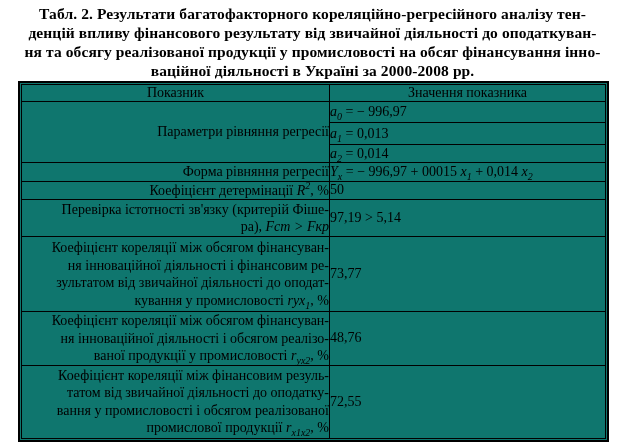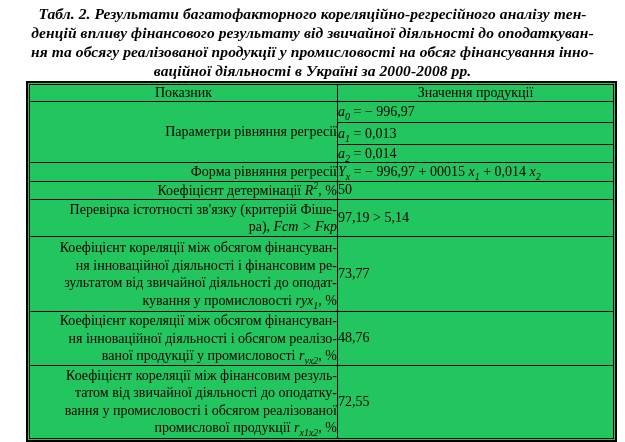--- a/index.html
+++ b/index.html
@@ -13,33 +13,32 @@
     font-family: "Liberation Serif", "DejaVu Serif", serif;
     color: #000;
   }
   .caption {
     position: absolute;
     top: 4px;
     left: 0;
     width: 625px;
     text-align: center;
     font-weight: bold;
-    font-style: italic;
     font-size: 15.5px;
     line-height: 19px;
     white-space: pre-line;
     letter-spacing: 0.1px;
   }
   .frame {
     position: absolute;
-    left: 26px;
+    left: 18px;
     top: 81px;
     border: 2px solid #000;
     padding: 1px;
-    background: #22c55e;
+    background: #0f766e;
   }
   table.tbl {
     border-collapse: collapse;
     table-layout: fixed;
   }
   .tbl td {
     border: 1px solid #000;
     font-size: 14px;
     padding: 0;
     overflow: hidden;
@@ -88,21 +87,21 @@
   <div class="frame">
     <table class="tbl">
       <colgroup>
           <col class="c1">
           <col class="c2">
         </colgroup>
       <tbody>
 
         <tr class="r-head">
           <td class="hd">Показник</td>
-          <td class="hd">Значення продукції</td>
+          <td class="hd">Значення показника</td>
         </tr>
 
         <tr class="r-a0">
           <td class="lbl" rowspan="3">Параметри рівняння регресії</td>
           <td class="val"><i class="v">a</i><sub class="it">0</sub><span> = − 996,97</span></td>
         </tr>
         <tr class="r-a1">
           <td class="val"><i class="v">a</i><sub class="it">1</sub><span> = 0,013</span></td>
         </tr>
         <tr class="r-a2">

